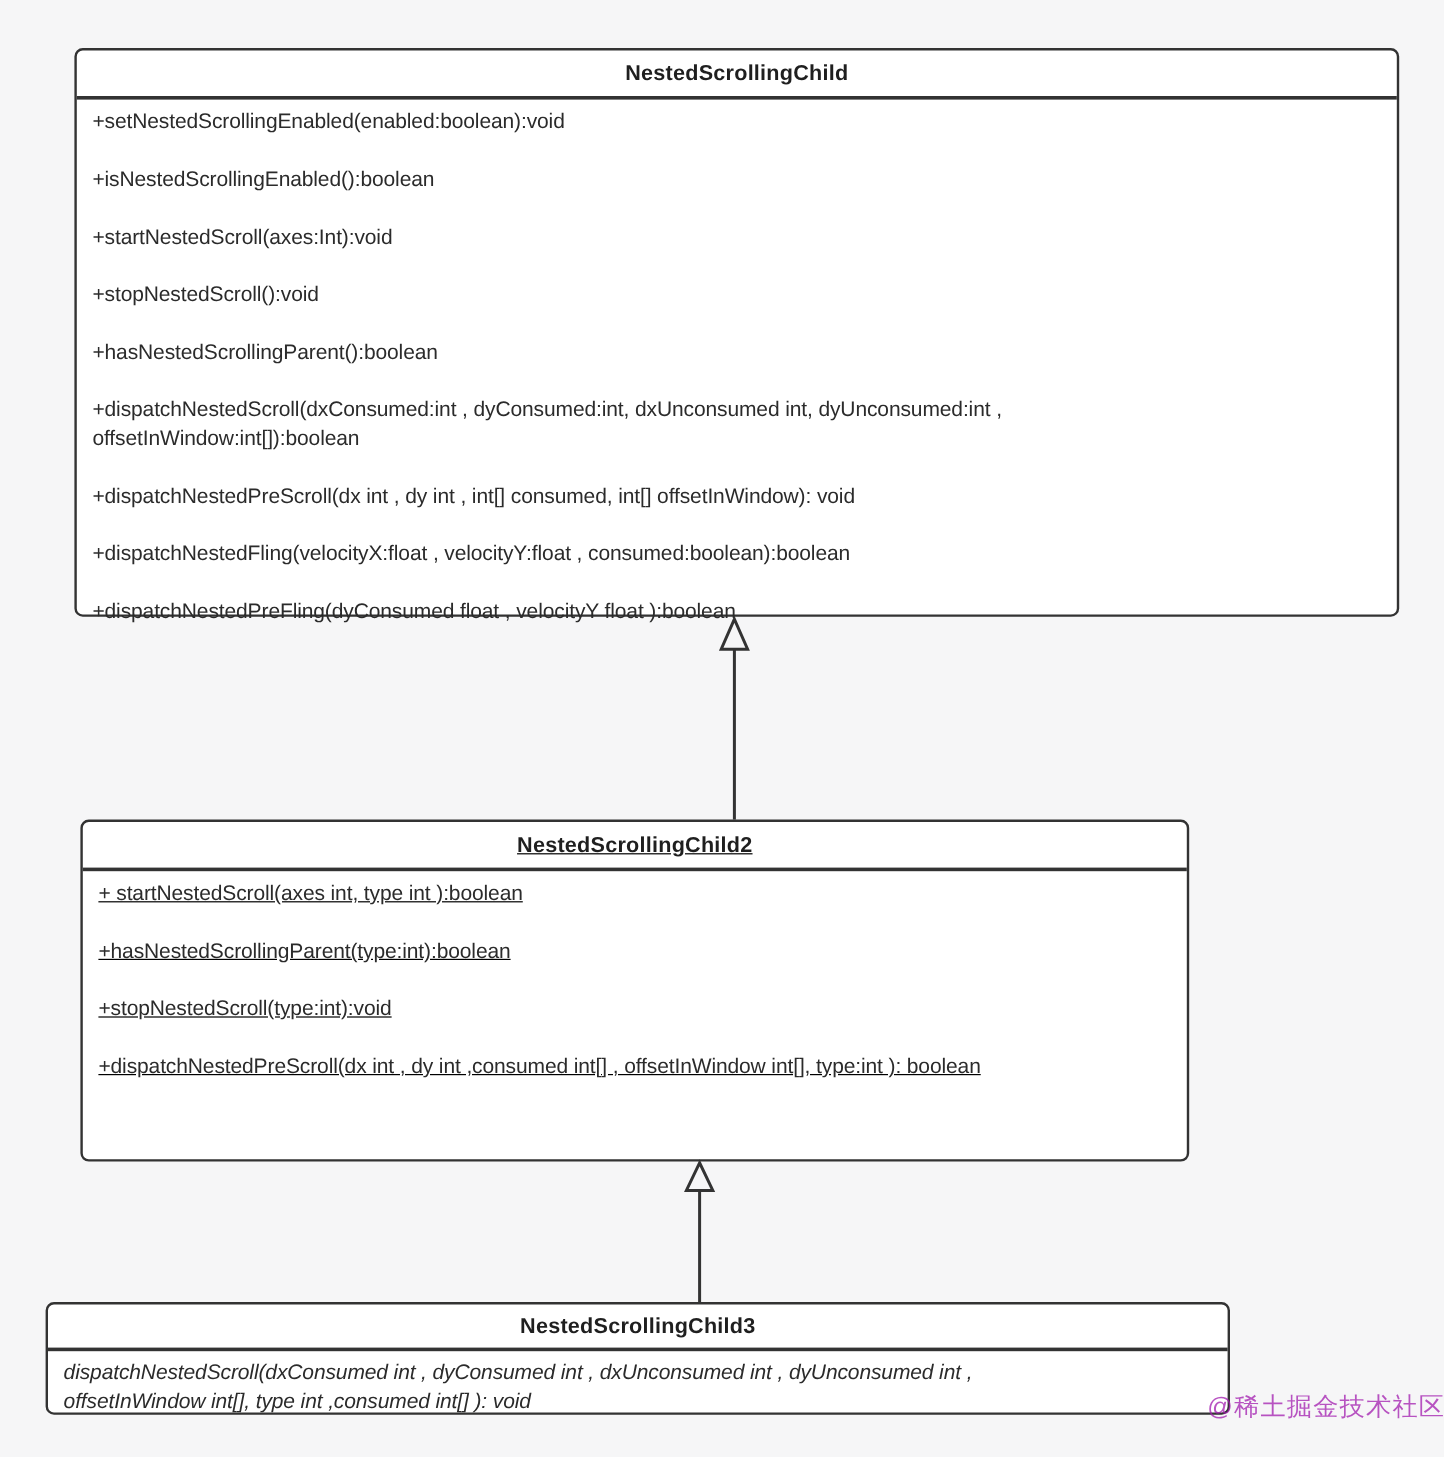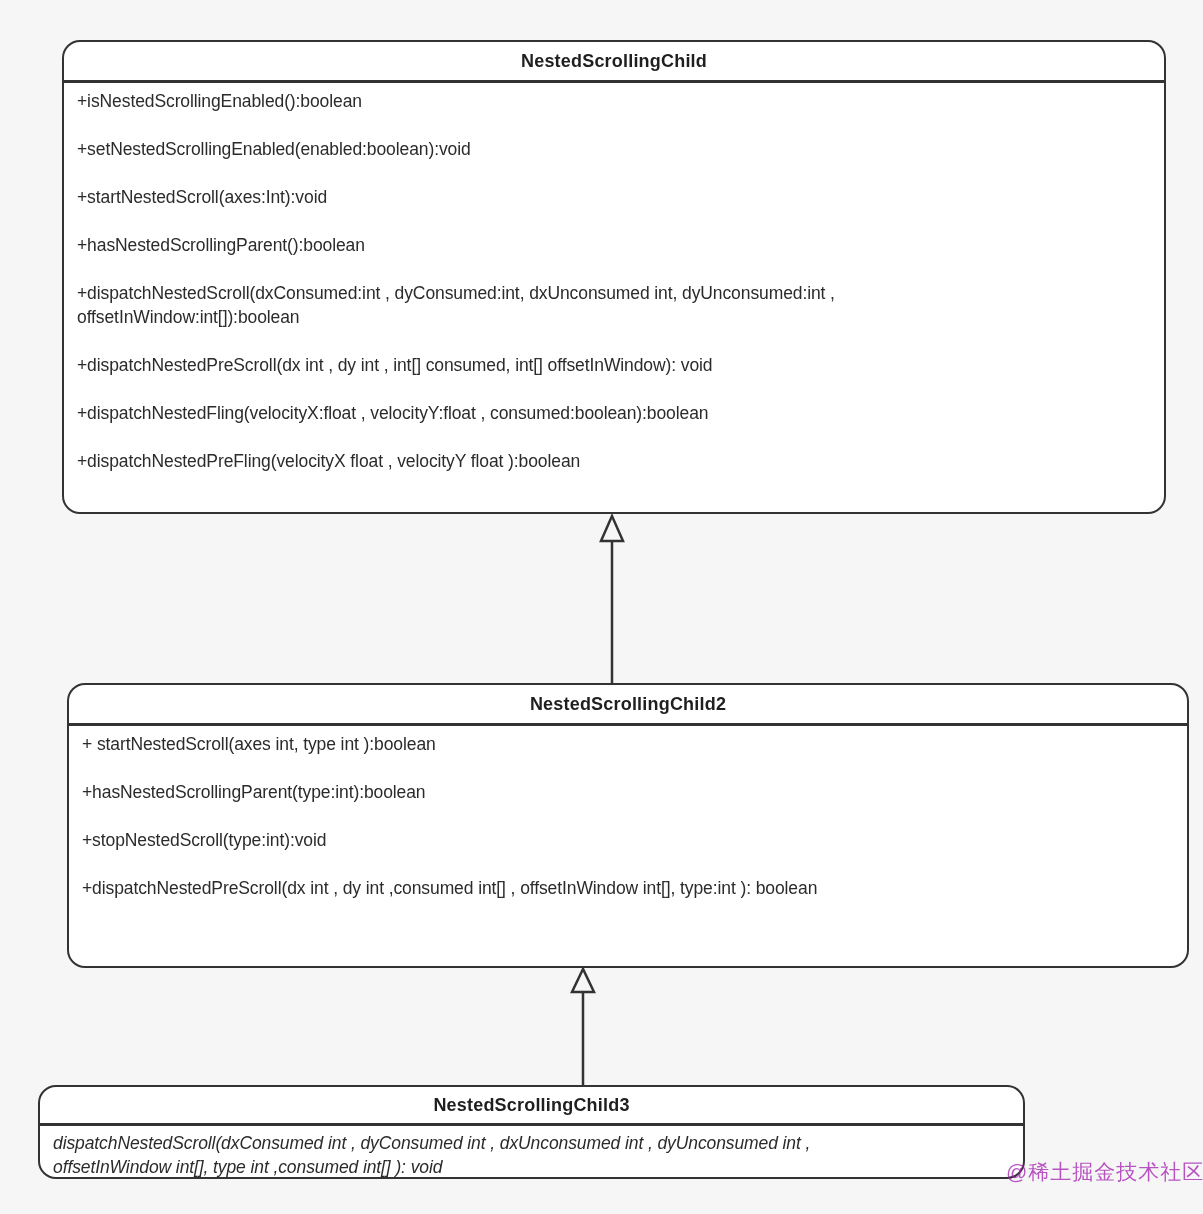--- a/index.html
+++ b/index.html
@@ -12,21 +12,21 @@
     position: relative;
     width: 1203px;
     height: 1214px;
     background: #f6f6f7;
     overflow: hidden;
   }
   .uml-box {
     position: absolute;
     background: #ffffff;
     border: 2px solid #333333;
-    border-radius: 18px;
+    border-radius: 7px;
     box-sizing: border-box;
   }
   .uml-title {
     text-align: center;
     font-weight: 700;
     font-size: 18px;
     color: #1f1f1f;
     padding: 9px 10px 8px 10px;
     border-bottom: 3px solid #333333;
     letter-spacing: 0.2px;
@@ -38,21 +38,21 @@
   }
   .uml-method {
     line-height: 24px;
     margin-bottom: 24px;
     white-space: pre-line;
     letter-spacing: -0.1px;
   }
   .uml-method:last-child { margin-bottom: 0; }
 
   .box1 { left: 62px;  top: 40px;   width: 1104px; height: 474px; }
-  .box2 { left: 67px;  top: 683px;  width: 1122px; height: 285px; }
+  .box2 { left: 67px;  top: 683px;  width: 924px; height: 285px; text-decoration: underline; }
   .box3 { left: 38px;  top: 1085px; width: 987px; height: 94px;  }
   .box3 .uml-title { padding: 8px 10px 7px 10px; }
   .box3 .uml-methods { padding-top: 5px; font-style: italic; }
 
   .arrows {
     position: absolute;
     left: 0; top: 0;
     width: 1203px;
     height: 1214px;
     pointer-events: none;
@@ -79,29 +79,30 @@
   }
 </style>
 </head>
 <body>
 
 <div class="canvas">
 
   <section class="uml-box box1">
     <header class="uml-title">NestedScrollingChild</header>
     <div class="uml-methods">
+      <div class="uml-method">+setNestedScrollingEnabled(enabled:boolean):void</div>
       <div class="uml-method">+isNestedScrollingEnabled():boolean</div>
-      <div class="uml-method">+setNestedScrollingEnabled(enabled:boolean):void</div>
       <div class="uml-method">+startNestedScroll(axes:Int):void</div>
+      <div class="uml-method">+stopNestedScroll():void</div>
       <div class="uml-method">+hasNestedScrollingParent():boolean</div>
       <div class="uml-method">+dispatchNestedScroll(dxConsumed:int , dyConsumed:int, dxUnconsumed int, dyUnconsumed:int ,
 offsetInWindow:int[]):boolean</div>
       <div class="uml-method">+dispatchNestedPreScroll(dx int , dy int ,  int[] consumed, int[] offsetInWindow): void</div>
       <div class="uml-method">+dispatchNestedFling(velocityX:float , velocityY:float ,  consumed:boolean):boolean</div>
-      <div class="uml-method">+dispatchNestedPreFling(velocityX float , velocityY float ):boolean</div>
+      <div class="uml-method">+dispatchNestedPreFling(dyConsumed float , velocityY float ):boolean</div>
     </div>
   </section>
 
   <section class="uml-box box2">
     <header class="uml-title">NestedScrollingChild2</header>
     <div class="uml-methods">
       <div class="uml-method">+ startNestedScroll(axes int, type int ):boolean</div>
       <div class="uml-method">+hasNestedScrollingParent(type:int):boolean</div>
       <div class="uml-method">+stopNestedScroll(type:int):void</div>
       <div class="uml-method">+dispatchNestedPreScroll(dx int , dy int ,consumed int[] ,  offsetInWindow int[], type:int ): boolean</div>

